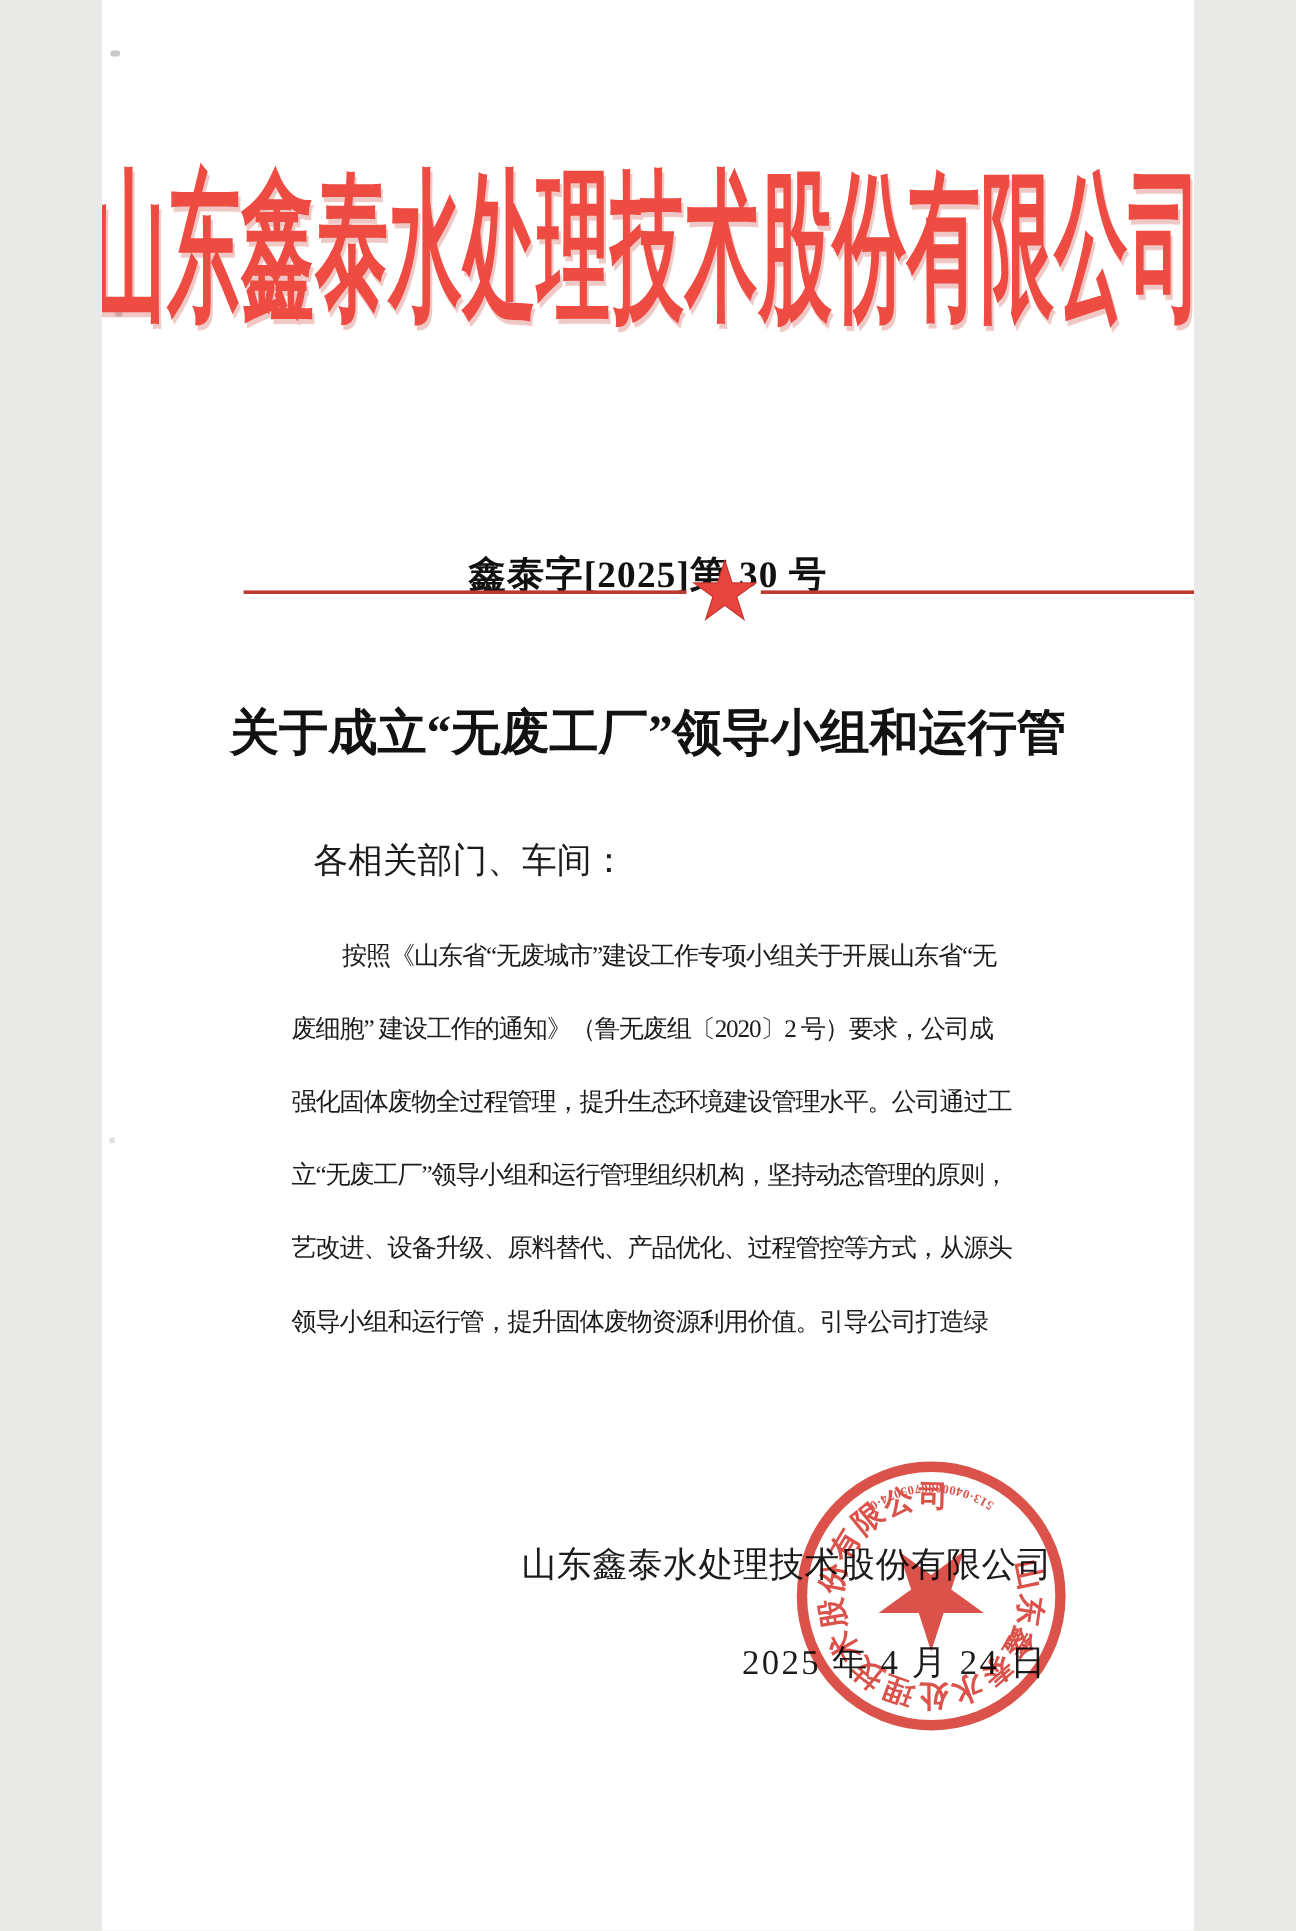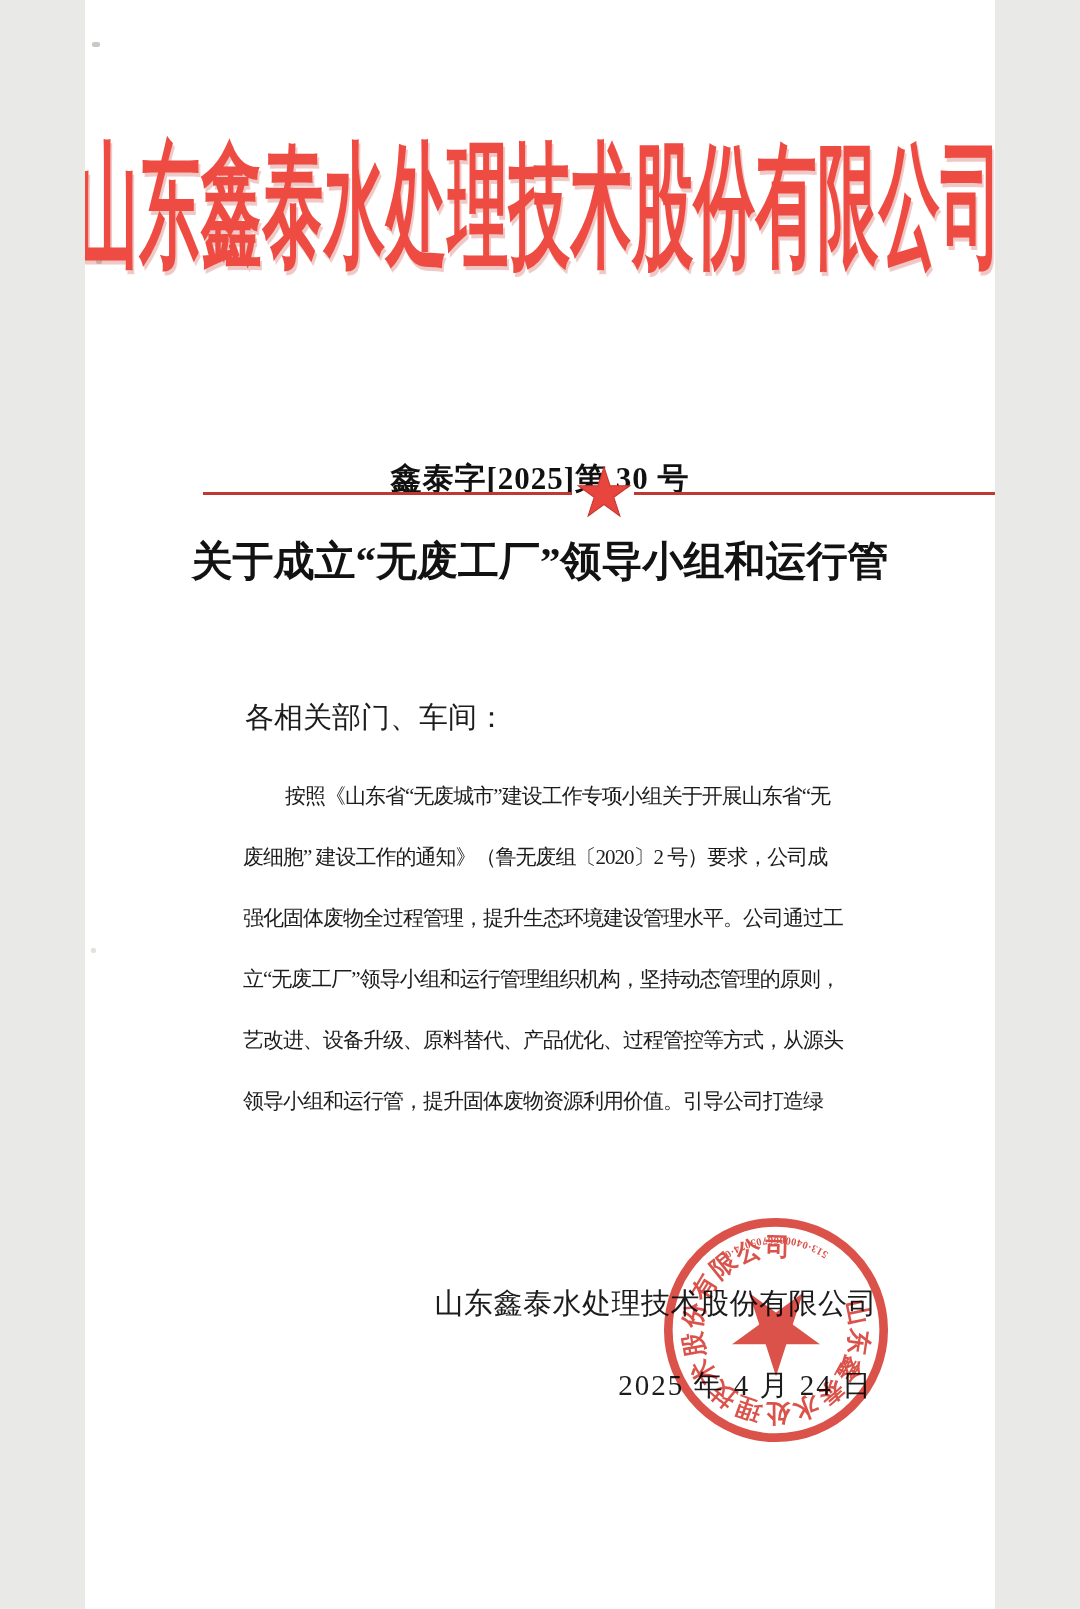--- a/index.html
+++ b/index.html
@@ -35,28 +35,28 @@
     position:absolute;top:492px;height:3px;
     background:#bd3931;
   }
   .divider-line.left{left:118px;width:369px;}
   .divider-line.right{left:549px;width:404px;}
   .divider-star{
     position:absolute;left:491px;top:466px;width:56px;height:54px;
   }
   
   .title{
-    position:absolute;top:531px;left:0;width:100%;
+    position:absolute;top:580px;left:0;width:100%;
     text-align:center;
     font-size:41px;font-weight:bold;color:#121212;
     line-height:61px;
   }
   
   .salutation{
-    position:absolute;top:698px;left:160px;
+    position:absolute;top:698px;left:176px;
     font-size:29px;color:#1c1c1c;text-align:right;
   }
   
   .body-text{
     position:absolute;top:766px;left:158px;width:800px;
     font-size:21px;line-height:61px;color:#1c1c1c;
     letter-spacing:-1px;
   }
   .body-text .bline{white-space:nowrap;}
   .body-text .indent{text-indent:2em;}

